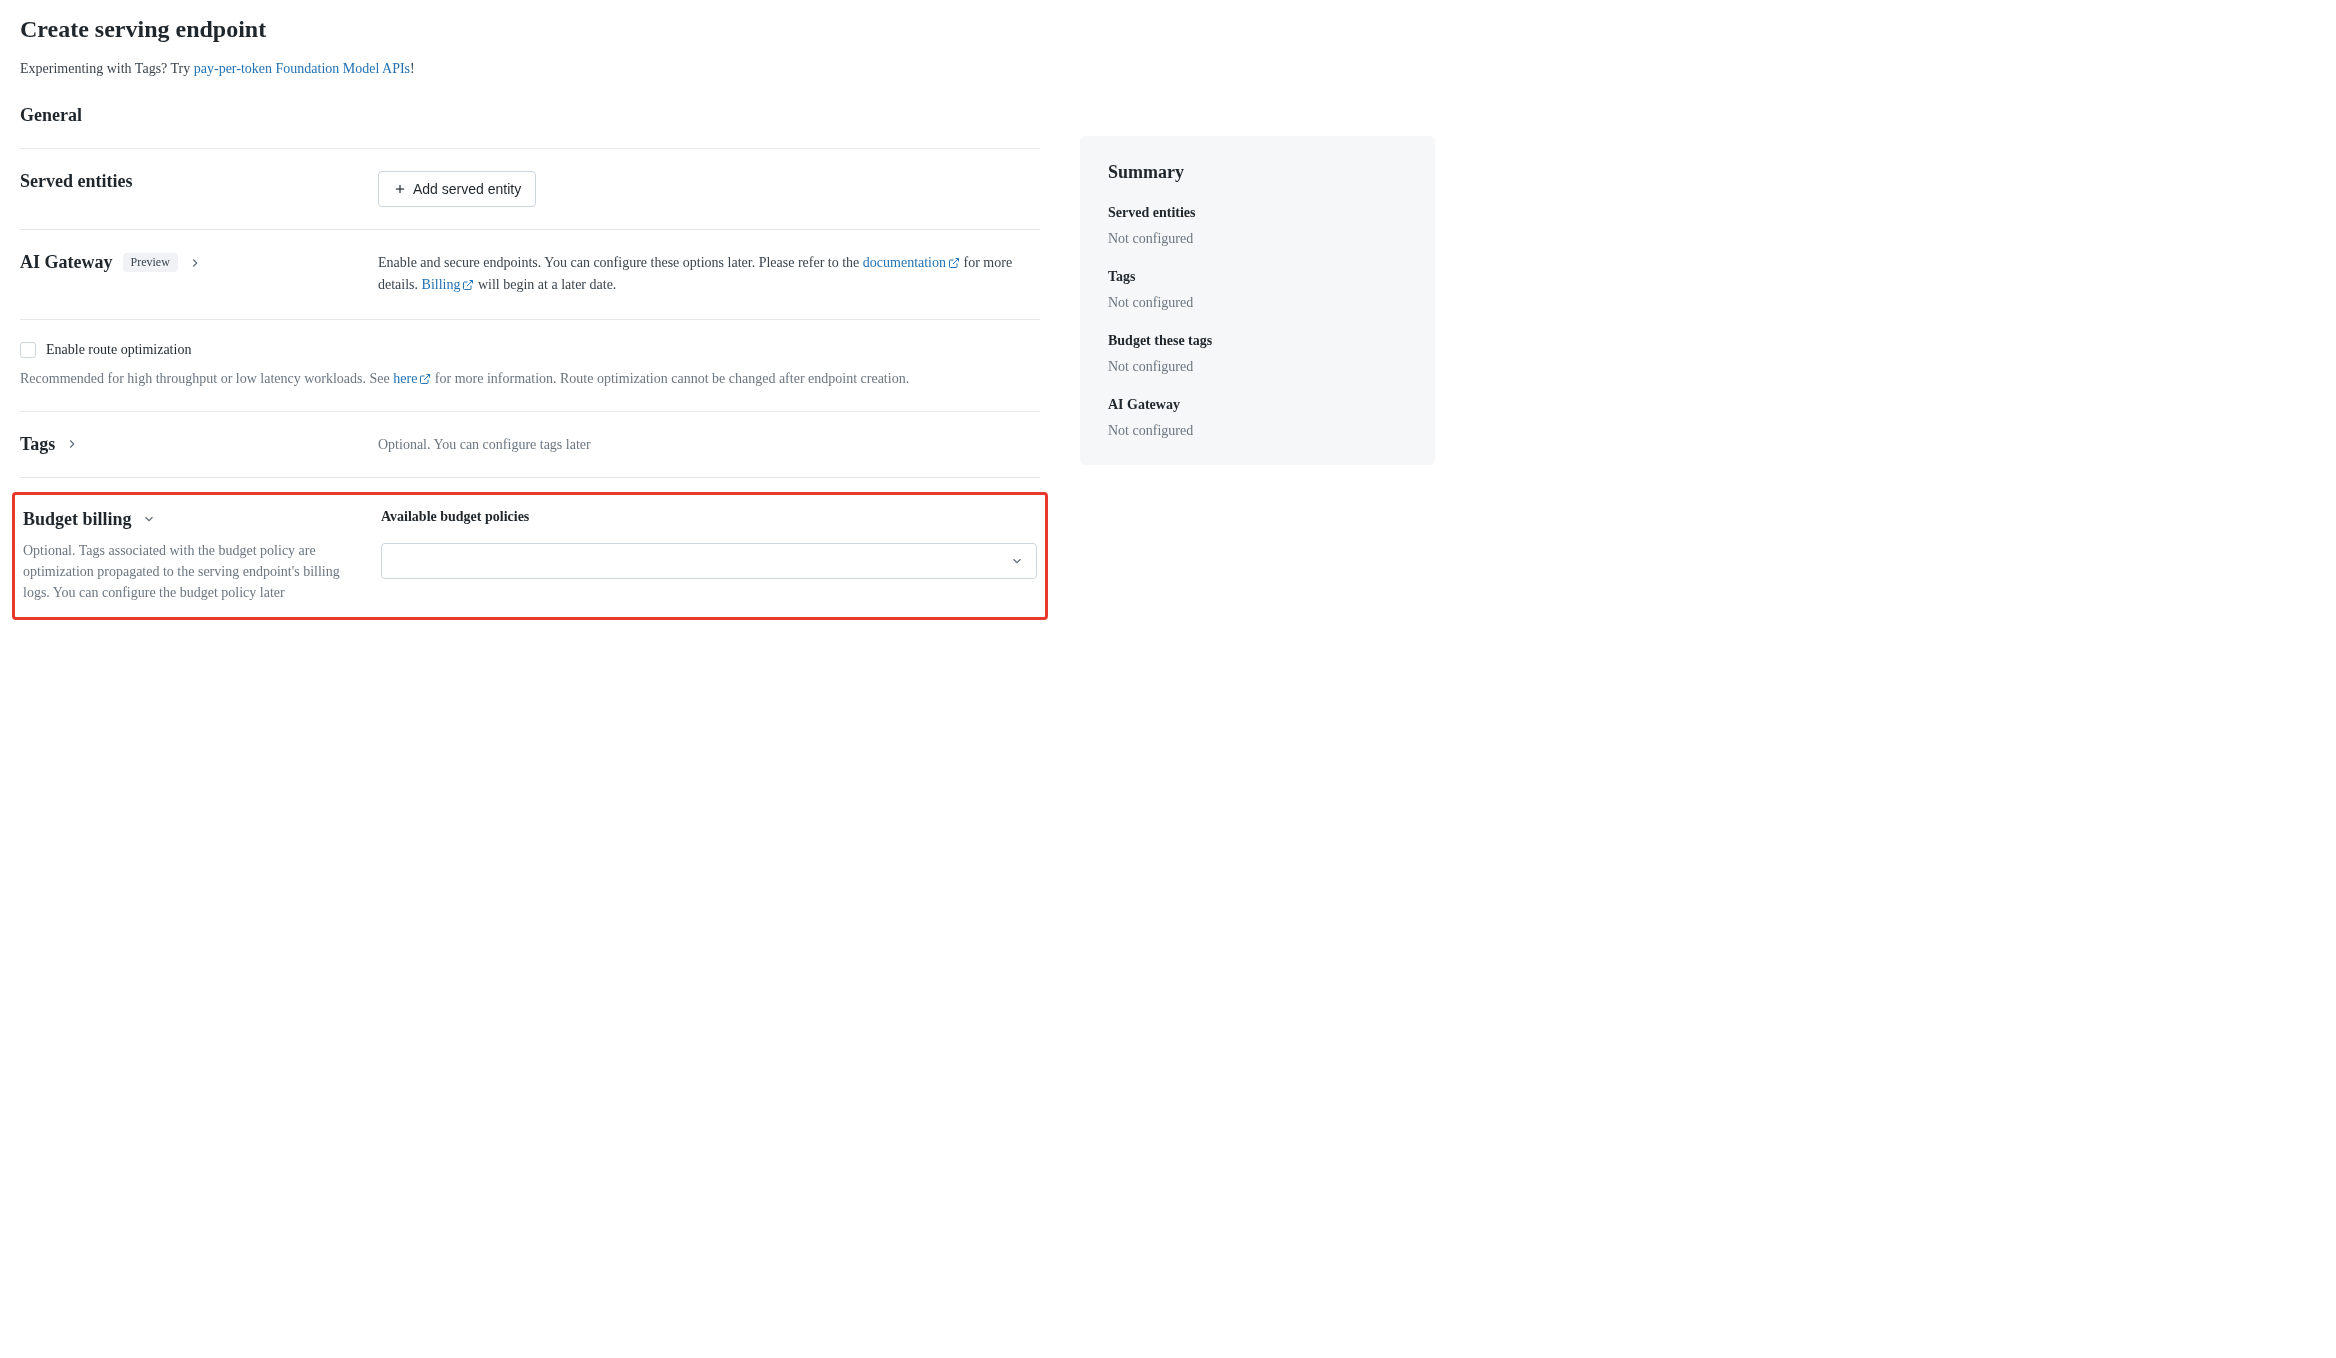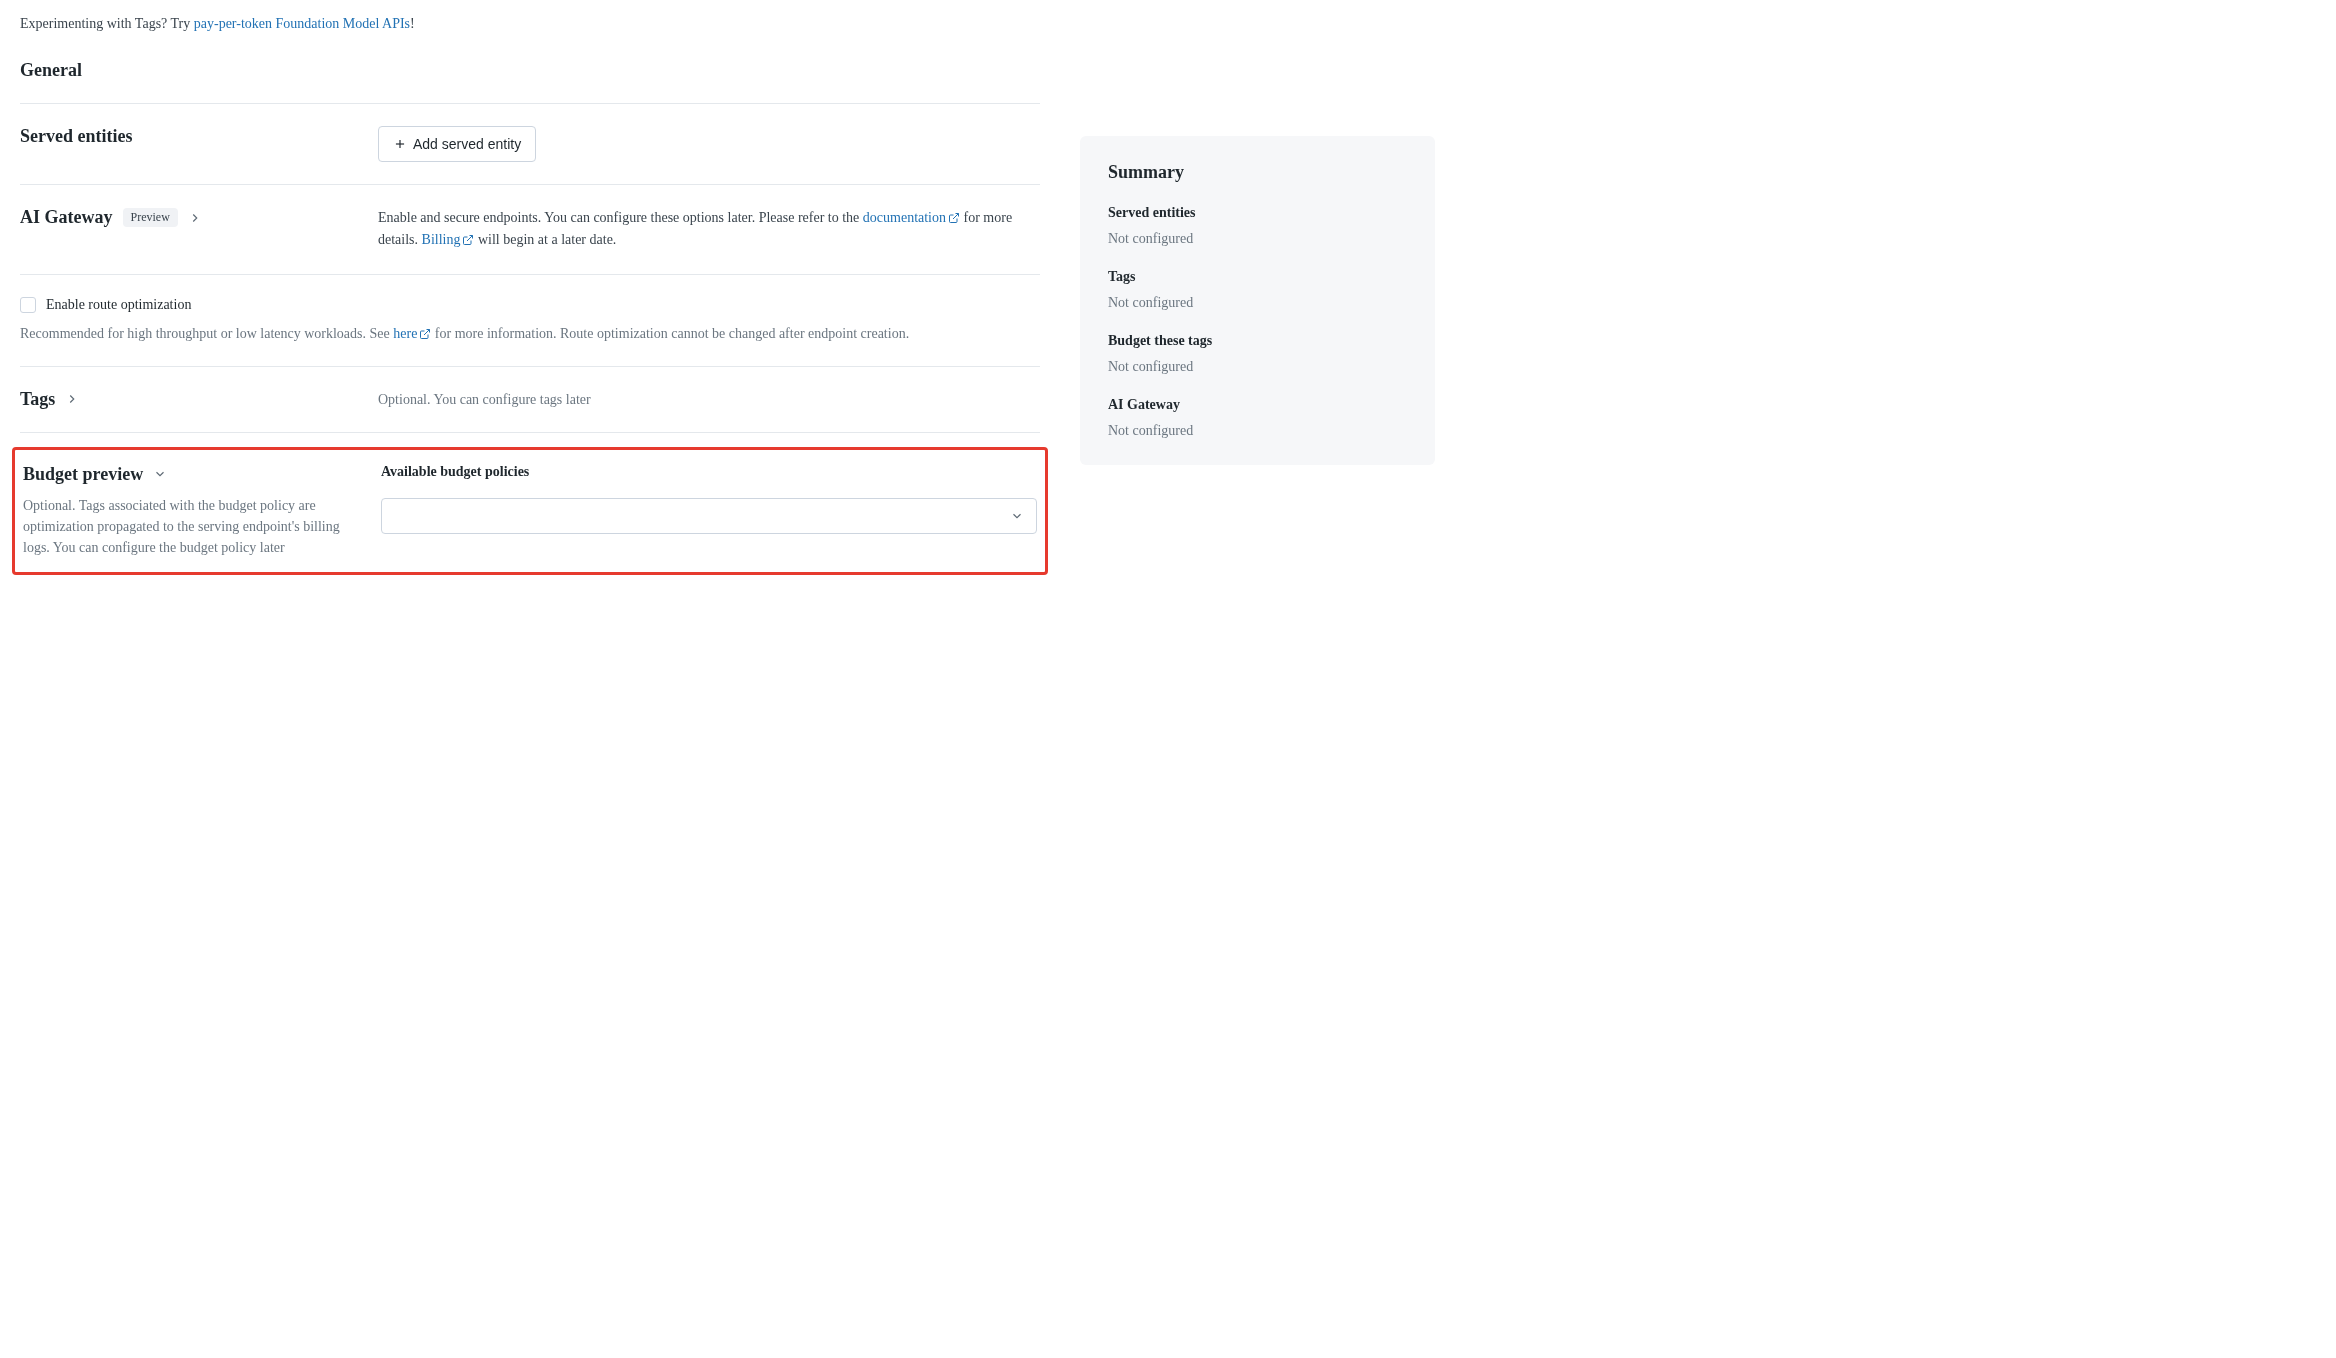--- a/index.html
+++ b/index.html
@@ -192,20 +192,21 @@
     margin-left: 2px;
   }
 </style>
 </head>
 <body>
 
 <div class="page">
   <div class="main-col">
 
 
+    <h1 class="page-title">Create serving endpoint</h1>
 
     <p class="subtext">
       <span>Experimenting with Tags? Try </span><a href="#">pay-per-token Foundation Model APIs</a><span>!</span>
     </p>
 
     <div class="section">
       <div class="section-left">
         <div class="section-title">General</div>
       </div>
     </div>
@@ -279,21 +280,21 @@
         <p class="help-below">Optional. You can configure tags later</p>
       </div>
     </div>
 
     <div style="border-top:1px solid #e4e8ec; margin-bottom:14px;"></div>
 
     <div class="highlight-box">
       <div class="section">
         <div class="section-left">
           <div class="section-title">
-            <span>Budget preview</span>
+            <span>Budget billing</span>
             <svg class="chev" width="14" height="14" viewBox="0 0 24 24" fill="none" stroke="#5e6a75" stroke-width="2">
                 <polyline points="6 9 12 15 18 9"></polyline>
               </svg>
           </div>
           <p class="section-desc">Optional. Tags associated with the budget policy are optimization propagated to the serving endpoint's billing logs. You can configure the budget policy later</p>
         </div>
         <div class="section-right">
           <div class="field-label">Available budget policies</div>
           <div style="height:14px;"></div>
           <div class="select-box">

